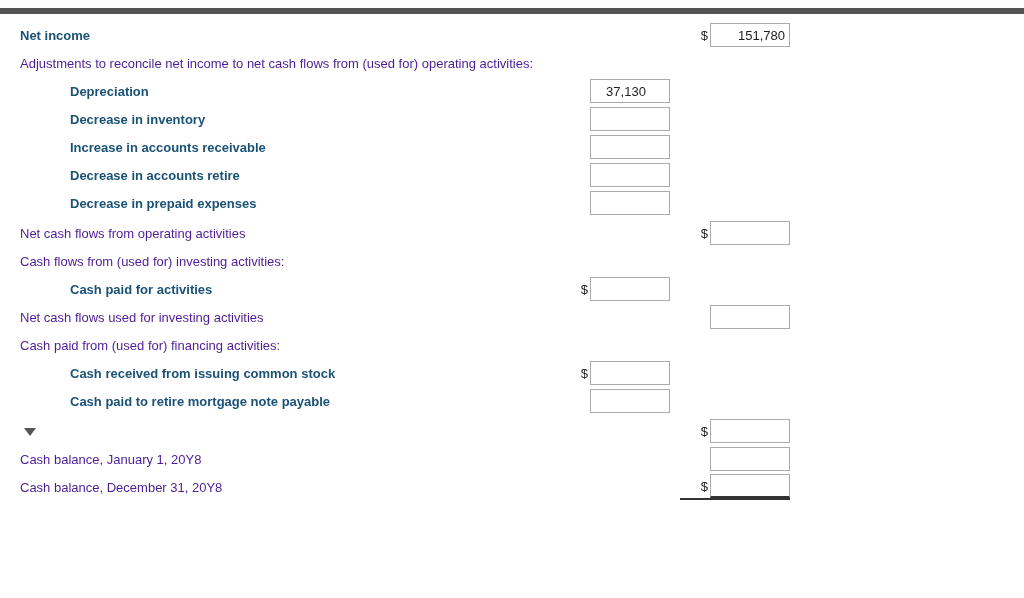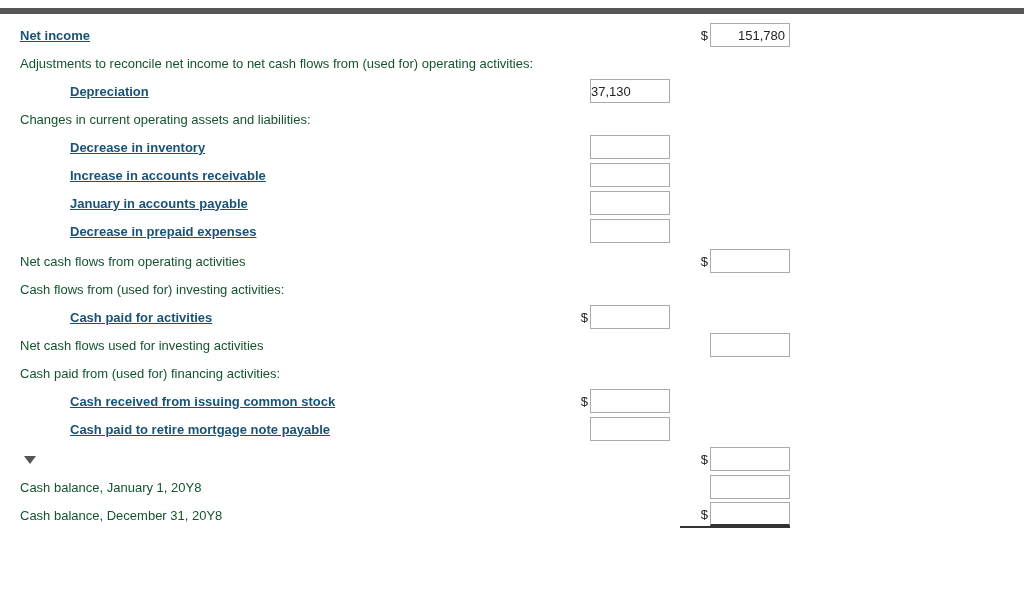--- a/index.html
+++ b/index.html
@@ -32,25 +32,24 @@
     .label {
       flex: 0 0 540px;
       padding-right: 10px;
     }
     .label-indented {
       padding-left: 50px;
     }
     .label-link {
       color: #1a5276;
       font-weight: bold;
-      text-decoration: underline;
       cursor: pointer;
     }
     .label-plain {
-      color: #14532d;
+      color: #4c1d95;
     }
     .col-mid {
       flex: 0 0 110px;
       display: flex;
       align-items: center;
       justify-content: flex-end;
     }
     .col-right {
       flex: 0 0 110px;
       display: flex;
@@ -108,32 +107,27 @@
     <div class="label">
       <span class="label-plain">Adjustments to reconcile net income to net cash flows from (used for) operating activities:</span>
     </div>
   </div>
 
   <div class="row">
     <div class="label label-indented">
       <span class="label-link">Depreciation</span>
     </div>
     <div class="col-mid">
-      <div class="input-box" style="display:flex;align-items:center;justify-content:flex-start;padding-right:8px;">
+      <div class="input-box" style="display:flex;align-items:center;justify-content:center;padding-right:8px;">
         <span>37,130</span>
       </div>
     </div>
     <div class="col-right"></div>
   </div>
 
-  <div class="row">
-    <div class="label">
-      <span class="label-plain">Changes in current operating assets and liabilities:</span>
-    </div>
-  </div>
 
   <div class="row">
     <div class="label label-indented">
       <span class="label-link">Decrease in inventory</span>
     </div>
     <div class="col-mid">
       <div class="input-box"></div>
     </div>
     <div class="col-right"></div>
   </div>
@@ -143,21 +137,21 @@
       <span class="label-link">Increase in accounts receivable</span>
     </div>
     <div class="col-mid">
       <div class="input-box"></div>
     </div>
     <div class="col-right"></div>
   </div>
 
   <div class="row">
     <div class="label label-indented">
-      <span class="label-link">January in accounts payable</span>
+      <span class="label-link">Decrease in accounts retire</span>
     </div>
     <div class="col-mid">
       <div class="input-box"></div>
     </div>
     <div class="col-right"></div>
   </div>
 
   <div class="row">
     <div class="label label-indented">
       <span class="label-link">Decrease in prepaid expenses</span>

